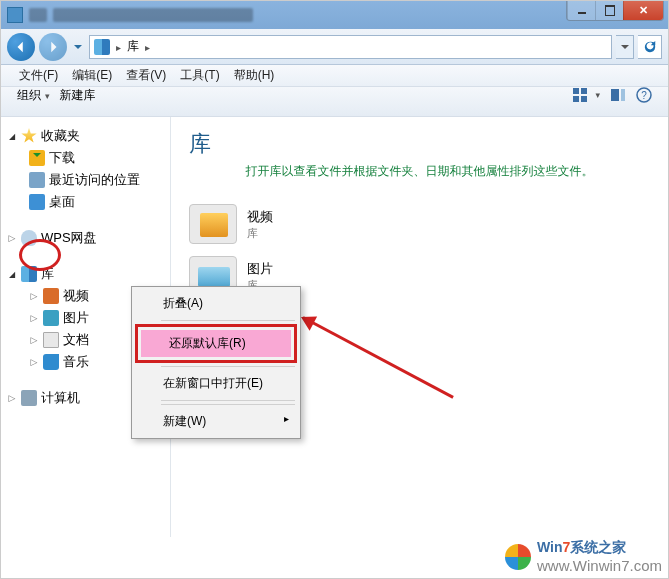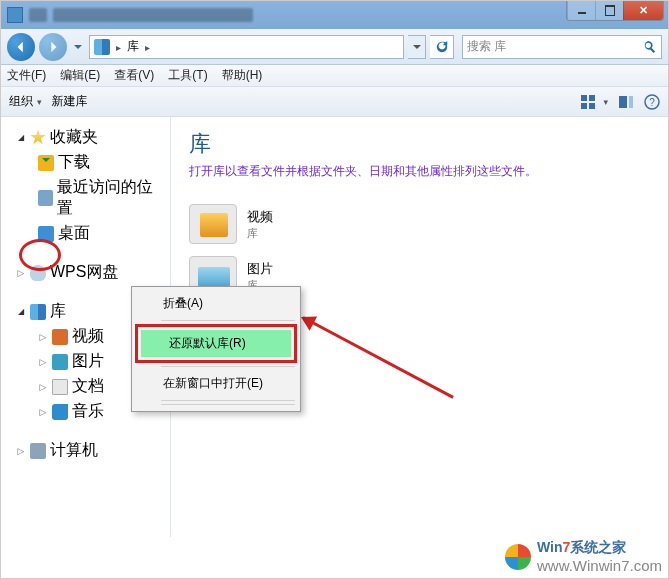--- a/index.html
+++ b/index.html
@@ -19,29 +19,29 @@
   .nav-hist { width:14px; height:24px; display:flex; align-items:center; justify-content:center; }
   .nav-hist svg { width:8px; height:8px; fill:#2a6fa2; }
   .addr { flex:1; height:24px; background:#fff; border:1px solid #9fb6ce; display:flex; align-items:center; padding:0 4px; gap:4px; font-size:12px; }
   .addr .sep::after { content:"\25B8"; color:#555; font-size:10px; margin:0 2px;}
   .addr-drop { width:18px; height:24px; border:1px solid #9fb6ce; border-left:none; background:#e6eff8; display:flex; align-items:center; justify-content:center;}
   .addr-drop svg, .search-drop svg { width:8px; height:8px; fill:#555; }
   .addr-ref { width:24px; height:24px; border:1px solid #9fb6ce; border-left:none; display:flex; align-items:center; justify-content:center; background:#fff;}
   .addr-ref svg { width:14px; height:14px; fill:#1c6fb1;}
   .search { width:200px; height:24px; background:#fff; border:1px solid #9fb6ce; display:flex; align-items:center; padding:0 4px; gap:4px; font-size:12px; color:#888; margin-left:4px;}
   .search svg { width:14px; height:14px; fill:#1c6fb1;}
-  .menubar { height:22px; background:linear-gradient(#f7f9fc,#eaf0f7); border-bottom:1px solid #d6dee8; display:flex; align-items:center; padding:0 6px; gap:14px; font-size:12px;}
+  .menubar { height:22px; background:linear-gradient(#f7f9fc,#eaf0f7); border-bottom:1px solid #d6dee8; display:flex; align-items:center; padding:0 18px; gap:14px; font-size:12px;}
   .menubar span { color:#222; }
-  .toolbar { height:30px; background:linear-gradient(#f4f7fb,#e5ecf4); border-bottom:1px solid #d6dee8; display:flex; align-items:center; padding:0 8px; gap:10px; font-size:12px;}
+  .toolbar { height:30px; background:linear-gradient(#f4f7fb,#e5ecf4); border-bottom:1px solid #d6dee8; display:flex; align-items:flex-start; padding:0 16px; gap:10px; font-size:12px;}
   .toolbar .org::after, .toolbar .view-ctl.sm::after { content:"\25BE"; font-size:9px; margin-left:4px; color:#555;}
   .toolbar .spacer { flex:1; }
   .toolbar .view-ctl { display:flex; align-items:center; gap:3px; color:#3b6ea5; }
   .toolbar svg { width:16px; height:16px; }
   .body { display:flex; height:420px; }
-  .sidebar { width:170px; border-right:1px solid #e0e6ec; padding:8px 9px; font-size:16px; overflow:hidden;}
+  .sidebar { width:170px; border-right:1px solid #e0e6ec; padding:8px 0; font-size:13px; overflow:hidden;}
   .tree-group { margin-bottom:14px; }
   .tree-item { display:flex; align-items:center; gap:4px; padding:2px 2px 2px 6px; position:relative;}
   .tree-item.sub { padding-left:28px; }
   .exp { width:10px; height:10px; display:flex; align-items:center; justify-content:center; color:#777; font-size:9px;}
   .exp::before { content:"\25B7"; }
   .exp.open::before { content:"\25E2"; color:#333; font-size:8px;}
   .ticon { width:16px; height:16px; display:inline-block; }
   .ticon.fav { background:linear-gradient(#ffe27a,#f2b21a); clip-path: polygon(50% 0,61% 35%,98% 35%,68% 57%,79% 91%,50% 70%,21% 91%,32% 57%,2% 35%,39% 35%);}
   .ticon.dl { background:#f2b21a; border-radius:2px; position:relative;}
   .ticon.dl::after{content:"";position:absolute;left:4px;top:3px;width:0;height:0;border:4px solid transparent;border-top-color:#1c8f2b;}
@@ -51,34 +51,34 @@
   .ticon.lib { background:linear-gradient(90deg,#5cb0e2 50%,#2f7bbd 50%); border-radius:2px;}
   .ticon.vid { background:#d96c2a; border-radius:2px;}
   .ticon.pic { background:#3aa0c2; border-radius:2px;}
   .ticon.doc { background:#e8e8e8; border:1px solid #aaa; border-radius:1px;}
   .ticon.mus { background:#2f8bcf; border-radius:3px 0 3px 3px;}
   .ticon.comp { background:#8ba4b8; border-radius:2px;}
   .ticon.net { background:#4a7ea8; border-radius:2px;}
   .highlight-ring { position:absolute; width:42px; height:32px; border:3px solid #d02020; border-radius:50%; left:18px; top:238px; pointer-events:none;}
   .content { flex:1; padding:12px 18px; position:relative;}
   .content h2 { font-size:22px; color:#1f5c8b; font-weight:normal; margin-bottom:4px;}
-  .content .sub { font-size:12px; color:#6d28d9; margin-bottom:18px;}
+  .content .sub { font-size:12px; color:#15803d; margin-bottom:18px;text-align:center;}
   .lib-row { display:flex; align-items:center; gap:10px; padding:6px 0; }
   .lib-thumb { width:48px; height:40px; background:#eaeaea; border:1px solid #c8c8c8; border-radius:4px; position:relative;}
   .lib-thumb.v::after{content:"";position:absolute;left:10px;top:8px;width:28px;height:24px;background:linear-gradient(#ffcf5c,#e29220);border-radius:2px;}
   .lib-thumb.p::after{content:"";position:absolute;left:8px;top:10px;width:32px;height:20px;background:linear-gradient(#9ed6ef,#4fa6d2);border-radius:2px;}
   .lib-name { font-size:13px; }
   .lib-type { font-size:11px; color:#777;}
   
   .ctx { position:absolute; left:130px; top:285px; width:170px; background:#f2f2f2; border:1px solid #9a9a9a; box-shadow:3px 3px 6px rgba(0,0,0,0.25); padding:3px; font-size:12px; z-index:10;}
   .ctx .row { padding:5px 10px 5px 28px; position:relative;}
   .ctx .row.sub::after { content:"\25B8"; position:absolute; right:8px; top:5px; font-size:10px;}
   .ctx hr { border:none; border-top:1px solid #d0d0d0; margin:3px 2px 3px 26px;}
   .ctx .hl { padding:3px; border:3px solid #d02020;}
-  .ctx .hl .row { background:#86efac; }
+  .ctx .hl .row { background:#f9a8d4; }
   .arrow-line { position:absolute; left:302px; top:315px; width:170px; height:3px; background:#d02020; transform:rotate(28deg); transform-origin:left center; z-index:9;}
   .arrow-line::before { content:""; position:absolute; left:-10px; top:-6px; width:0; height:0; border:8px solid transparent; border-right:14px solid #d02020;}
   .watermark { position:absolute; right:6px; bottom:4px; display:flex; align-items:center; gap:6px; font-size:14px;}
   .watermark .flag { width:26px; height:26px; border-radius:50%; background:conic-gradient(#e74c2c 0 90deg,#3db24a 90deg 180deg,#2b90d9 180deg 270deg,#f2b21a 270deg 360deg);}
   .watermark b { color:#3b6ea5;}
   .watermark .red{color:#e74c2c;} .watermark .grey{color:#888; font-size:15px;}
 </style>
 </head>
 <body>
 
@@ -118,27 +118,20 @@
   <div class="addr-drop">
       <svg viewBox="0 0 8 8">
         <path d="M0 2h8L4 6z"></path>
       </svg>
     </div>
   <div class="addr-ref">
       <svg viewBox="0 0 16 16">
         <path d="M8 2a6 6 0 1 0 5.7 4H12a4 4 0 1 1-1.2-2.2L9 6h5V1l-1.7 1.7A6 6 0 0 0 8 2z"></path>
       </svg>
     </div>
-  <div class="search">
-    <span>搜索 库</span>
-    <span style="flex:1"></span>
-    <svg viewBox="0 0 16 16">
-        <path d="M6 1a5 5 0 0 1 3.9 8.1l4 4-1.8 1.8-4-4A5 5 0 1 1 6 1zm0 2a3 3 0 1 0 0 6 3 3 0 0 0 0-6z"></path>
-      </svg>
-  </div>
 </div>
 
 <div class="menubar">
   <span>文件(F)</span>
   <span>编辑(E)</span>
   <span>查看(V)</span>
   <span>工具(T)</span>
   <span>帮助(H)</span>
 </div>
 
@@ -256,20 +249,21 @@
 <div class="ctx">
   <div class="row">折叠(A)</div>
   <hr>
   <div class="hl">
     <div class="row">还原默认库(R)</div>
   </div>
   <hr>
   <div class="row">在新窗口中打开(E)</div>
   <hr>
   <hr>
+  <div class="row sub">新建(W)</div>
 </div>
 
 <div class="arrow-line"></div>
 
 <div class="watermark">
   <div class="flag"></div>
   <div>
     <b><span>Win</span><span class="red">7</span><span>系统之家</span></b><br>
     <span class="grey">www.Winwin7.com</span>
   </div>

